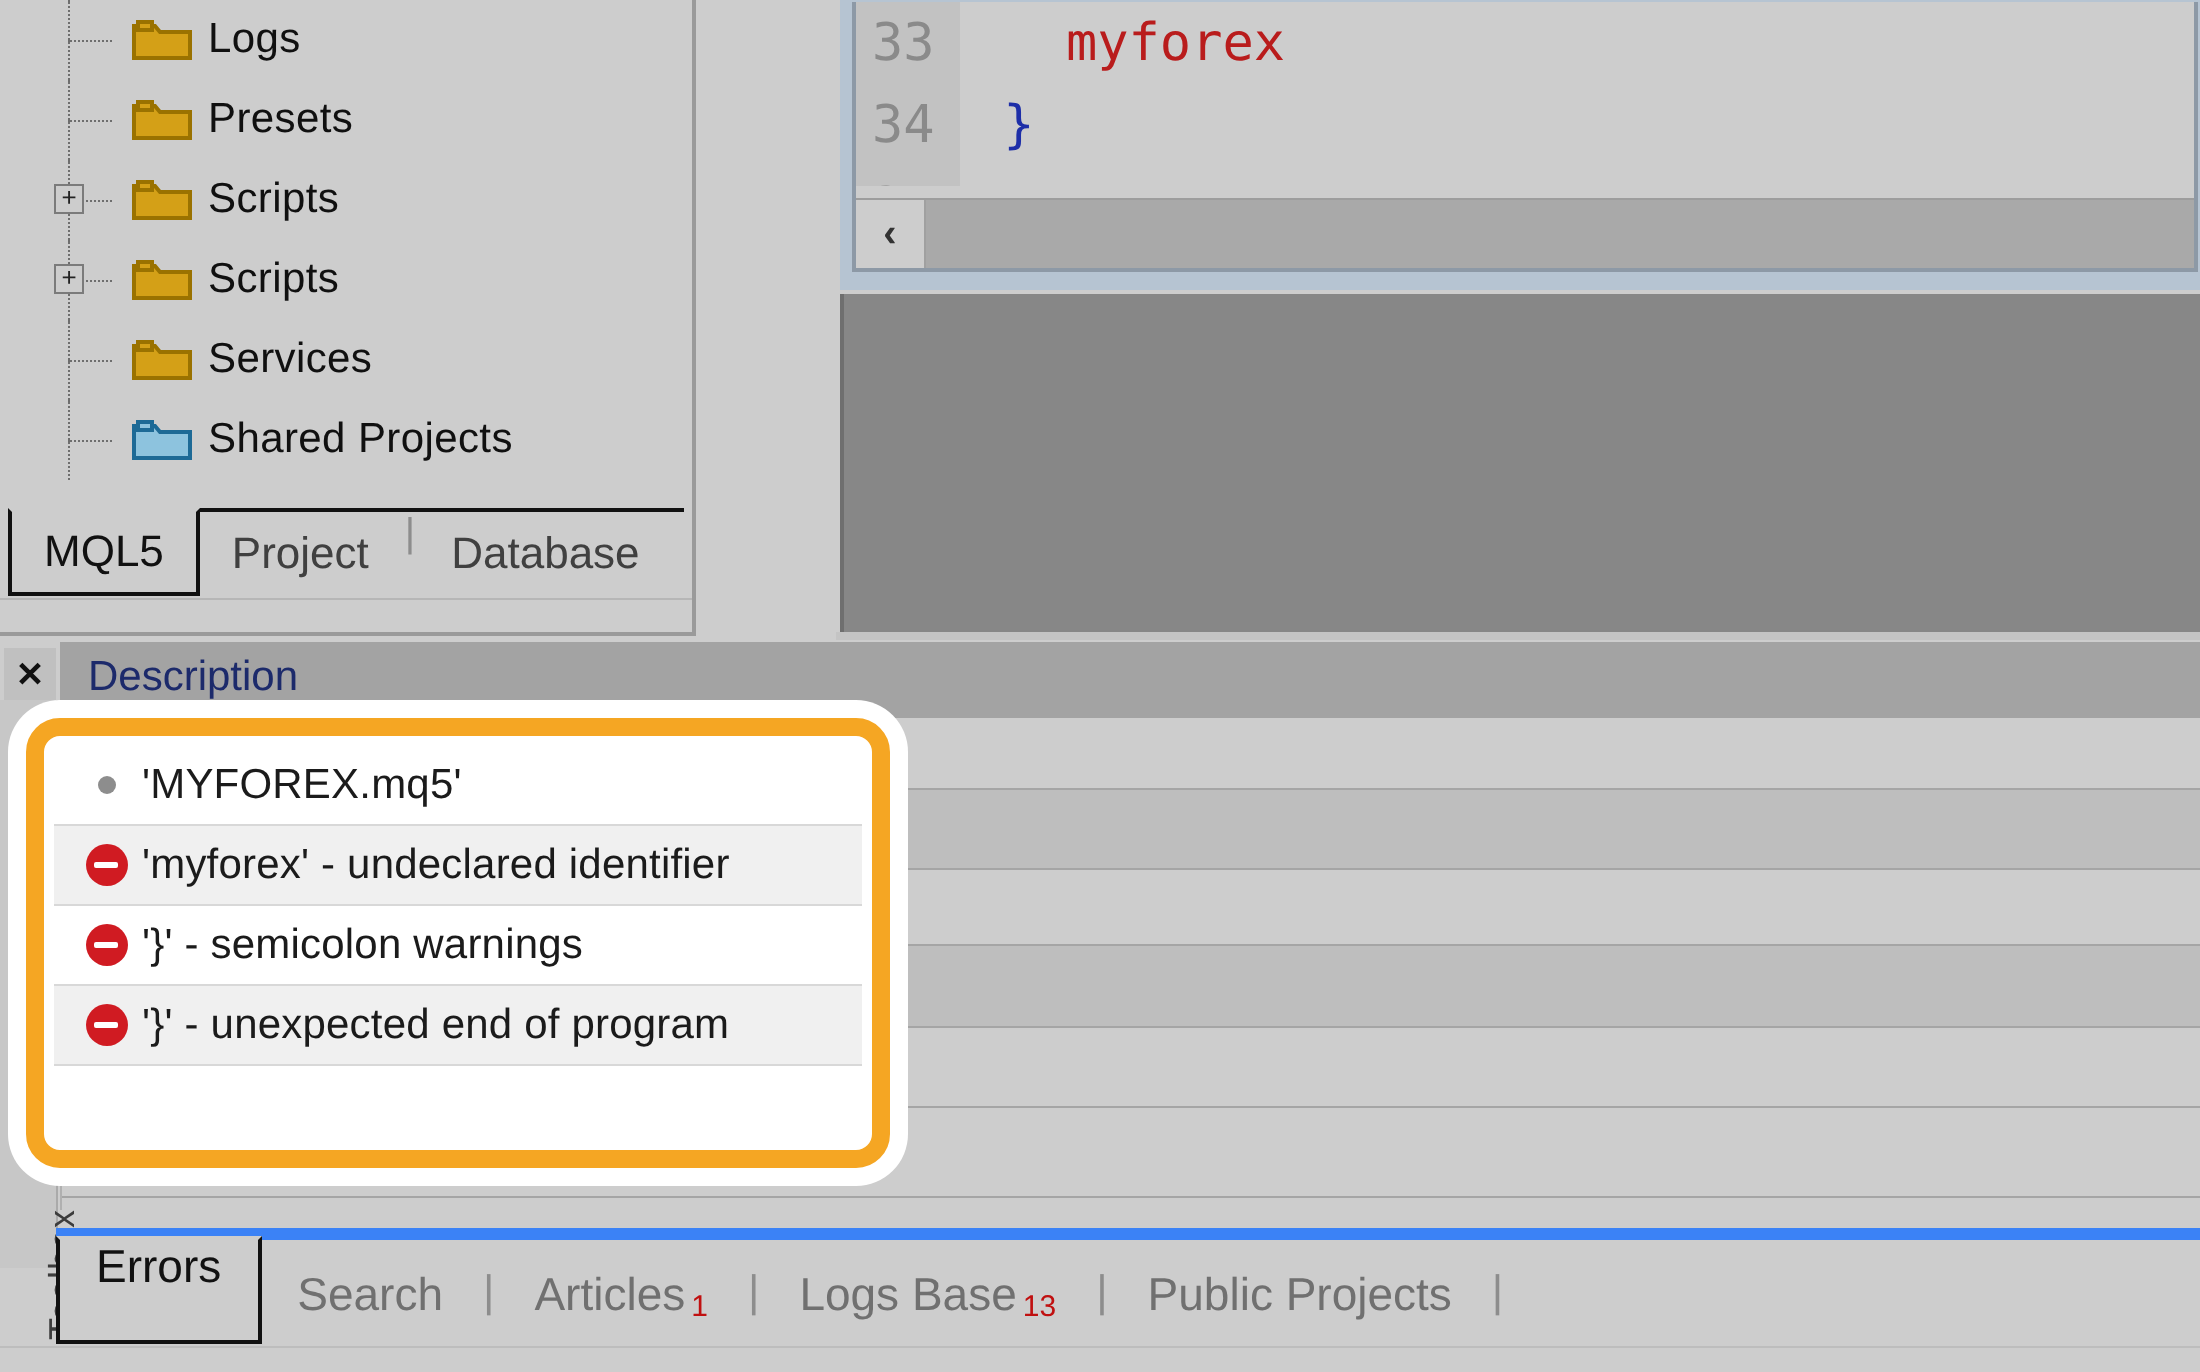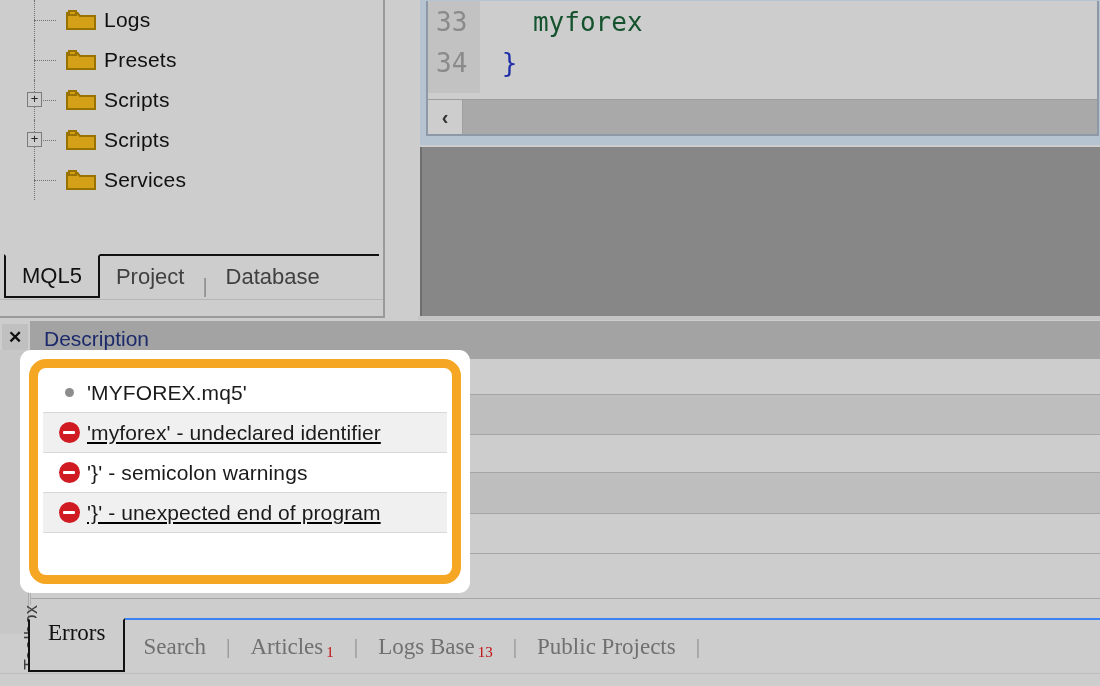--- a/index.html
+++ b/index.html
@@ -6,21 +6,21 @@
   body{
     width:1100px;height:686px;overflow:hidden;position:relative;
     background:#d4d0c8;
     font-family:"Liberation Sans","DejaVu Sans",sans-serif;
     -webkit-font-smoothing:antialiased;
   }
   .root{position:absolute;inset:0;background:#cdcdcd;}
 
   
   #navigator{
-    position:absolute;left:0;top:0;width:385px;height:318px;
+    position:absolute;left:0;top:0;width:348px;height:318px;
     background:#cdcdcd;box-sizing:border-box;
     border-right:2px solid #9a9a9a;
     border-bottom:2px solid #9a9a9a;
   }
   #nav-tree{
     position:absolute;left:4px;top:0;right:4px;top:0;height:258px;
     background:#cdcdcd;overflow:hidden;
   }
   .tree-row{
     position:relative;height:40px;display:flex;align-items:center;
@@ -46,21 +46,21 @@
   }
   .tree-label{position:absolute;left:100px;letter-spacing:.2px;}
 
   
   #nav-tabs{
     position:absolute;left:4px;right:4px;bottom:18px;height:42px;
     border-top:2px solid #111;
   }
   #nav-tabs .tabstrip{
     position:absolute;left:0;right:0;top:0;height:42px;
-    display:flex;align-items:flex-end;
+    display:flex;align-items:flex-start;
   }
   .ntab{
     height:42px;display:flex;align-items:center;padding:0 16px;
     font-size:22px;color:#404040;box-sizing:border-box;
   }
   .ntab.active{
     color:#111;background:#cdcdcd;
     border-left:2px solid #111;border-right:2px solid #111;
     border-bottom:2px solid #111;
     margin-top:-2px;height:44px;
@@ -91,21 +91,21 @@
     position:absolute;left:0;top:0;width:52px;bottom:0;background:#c2c2c2;
   }
   .code-line{
     position:relative;height:41px;display:flex;align-items:center;
     font-family:"DejaVu Sans Mono","Liberation Mono",monospace;font-size:26px;
   }
   .lineno{
     position:absolute;left:0;width:50px;text-align:left;padding-left:8px;
     color:#8a8a8a;box-sizing:border-box;
   }
-  .codetext{position:absolute;left:58px;white-space:pre;color:#14532d;}
+  .codetext{position:absolute;left:58px;white-space:pre;color:#b91c1c;}
   .c-blue{color:#1d2ea8;}
   .c-comment{color:#6e6e6e;}
   #hscroll{
     position:absolute;left:0;right:0;bottom:0;height:34px;
     background:#a9a9a9;border-top:1px solid #9d9d9d;
   }
   #hscroll-left{
     position:absolute;left:0;top:0;width:34px;height:34px;
     background:#cdcdcd;border-right:1px solid #a0a0a0;
     display:flex;align-items:center;justify-content:center;
@@ -153,61 +153,60 @@
   }
   #tb-grid{
     position:absolute;left:30px;top:39px;right:0;height:246px;
     border-left:1px solid #b0b0b0;
   }
   .tbrow{width:100%;box-sizing:border-box;border-bottom:1px solid #a5a5a5;}
 
   
   #tb-tabs{
     position:absolute;left:28px;right:0;bottom:14px;height:52px;
-    border-top:2px solid #3b82f6;
-    font-family:Liberation Serif, serif;
+    border-top:6px solid #3b82f6;
   }
   .tstrip{display:flex;align-items:center;height:52px;}
   .btab{
     height:52px;display:flex;align-items:baseline;padding:0 18px;
     font-size:23px;color:#707070;box-sizing:border-box;margin-top:28px;
   }
   .btab.active{
     color:#111;background:#cdcdcd;margin-top:-2px;height:54px;
     border-left:2px solid #111;border-right:2px solid #111;
     border-bottom:2px solid #111;border-top:2px solid #cdcdcd;
   }
   .btab .sub{font-size:15px;color:#c01010;margin-left:3px;position:relative;top:3px;}
   .btab-sep{color:#8d8d8d;font-size:22px;padding:0 2px;}
   #tb-bottom-strip{
     position:absolute;left:0;right:0;bottom:0;height:12px;background:#cdcdcd;
     border-top:1px solid #bdbdbd;
   }
 
   
   #callout{
-    position:absolute;left:20px;top:350px;width:450px;height:243px;
-    background:#ffffff;border-radius:11px;
+    position:absolute;left:4px;top:350px;width:450px;height:243px;
+    background:#ffffff;border-radius:26px;
     padding:9px;box-sizing:border-box;z-index:40;
   }
   #callout-inner{
     width:100%;height:100%;box-sizing:border-box;
     border:9px solid #f5a623;border-radius:17px;
     background:#ffffff;padding:5px;
   }
   #callout-list{
     width:100%;height:100%;box-sizing:border-box;background:#fff;
     overflow:hidden;
   }
   .erow{
     height:40px;display:flex;align-items:center;
     border-bottom:1px solid #d8d8d8;box-sizing:border-box;
     padding-left:8px;
   }
-  .erow.alt{background:#f0f0f0;text-decoration:underline;}
+  .erow.alt{background:#f0f0f0;}
   .erow .ico{width:36px;display:flex;align-items:center;justify-content:center;}
   .dot{width:9px;height:9px;border-radius:50%;background:#8d8d8d;display:block;}
   .errico{
     width:21px;height:21px;border-radius:50%;background:#d01b22;
     display:flex;align-items:center;justify-content:center;
   }
   .errico i{display:block;width:12px;height:3.5px;background:#fff;border-radius:1px;}
   .etext{font-size:21px;color:#1b1b1b;white-space:nowrap;letter-spacing:.1px;}
   .etext.summary{color:#ee1111;font-weight:bold;}
 </style>
@@ -259,20 +258,29 @@
           <span class="tree-label">Scripts</span>
         </div>
         <div class="tree-row">
           <div class="tree-guide"></div>
           <div class="tree-elbow"></div>
           <span class="folder"><svg width="30" height="22" viewBox="0 0 30 22">
               <path d="M1,4 L1,20 L29,20 L29,7 L14,7 L11.5,4 Z" fill="#d4a017" stroke="#9a7200" stroke-width="2"></path>
               <path d="M3,2 L10,2 L10,6 L3,6 Z" fill="#d4a017" stroke="#9a7200" stroke-width="2"></path>
             </svg></span>
           <span class="tree-label">Services</span>
+        </div>
+        <div class="tree-row">
+          <div class="tree-guide"></div>
+          <div class="tree-elbow"></div>
+          <span class="folder"><svg width="30" height="22" viewBox="0 0 30 22">
+              <path d="M1,4 L1,20 L29,20 L29,7 L14,7 L11.5,4 Z" fill="#8dc3de" stroke="#1d6a96" stroke-width="2"></path>
+              <path d="M3,2 L10,2 L10,6 L3,6 Z" fill="#8dc3de" stroke="#1d6a96" stroke-width="2"></path>
+            </svg></span>
+          <span class="tree-label">Shared Projects</span>
         </div>
       </div>
 
     <div id="nav-tabs">
       <div class="tabstrip" id="nav-tabstrip">
           <div class="ntab active">MQL5</div>
           <div class="ntab">Project</div>
           <div class="ntab-sep">|</div>
           <div class="ntab">Database</div>
         </div>

